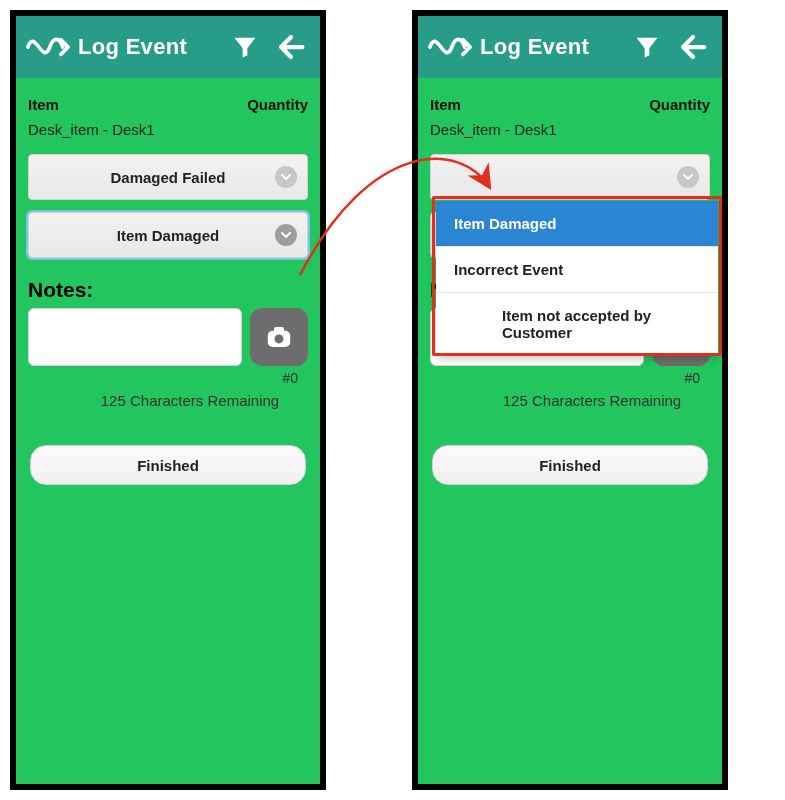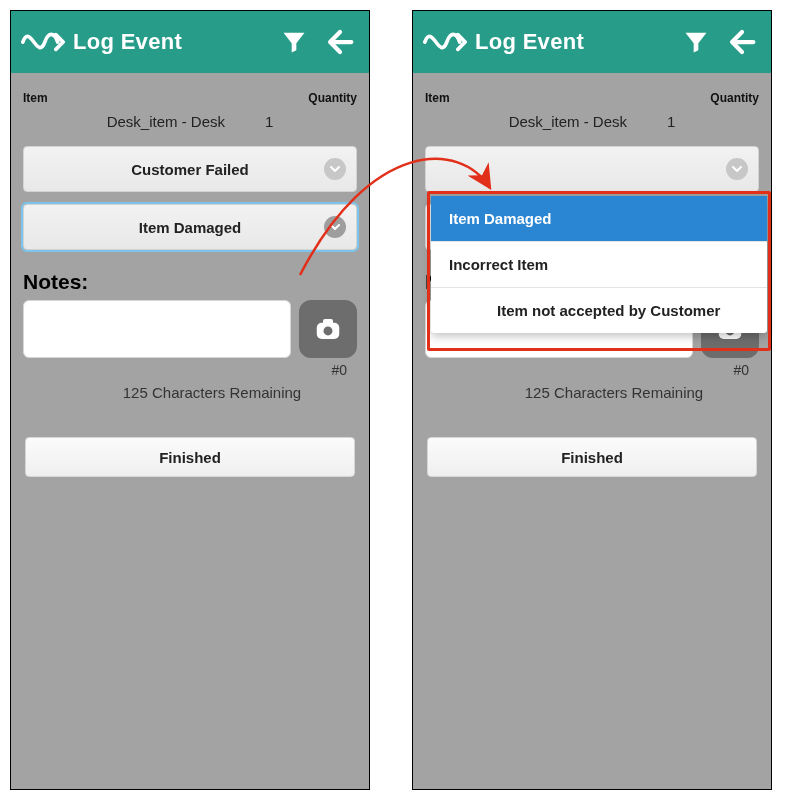--- a/index.html
+++ b/index.html
@@ -6,24 +6,24 @@
   body {
     width: 785px;
     height: 800px;
     background: #ffffff;
     font-family: -apple-system, "Helvetica Neue", Arial, sans-serif;
     position: relative;
     overflow: hidden;
   }
   .screen {
     position: absolute;
-    width: 360px;
+    width: 316px;
     height: 780px;
-    border: 1px solid #000000;
-    background: #a3a3a3;
+    border: 6px solid #000000;
+    background: #22c55e;
   }
   .screen-left { left: 10px; top: 10px; }
   .screen-right { left: 412px; top: 10px; }
 
   .appbar {
     height: 62px;
     background: #269c89;
     display: flex;
     align-items: center;
     padding: 0 6px 0 10px;
@@ -39,31 +39,30 @@
   }
   .appbar .icon-btn {
     width: 46px; height: 46px;
     display: flex; align-items: center; justify-content: center;
   }
 
   .content { padding: 10px 6px 0 6px; }
 
   .table-head {
     display: flex; justify-content: space-between;
-    font-weight: 700; font-size: 12px;
+    font-weight: 700; font-size: 15px;
     padding: 8px 6px 4px 6px;
     color: #111;
     gap: 48px;
   }
   .table-row {
-    display: flex; justify-content: center;
+    display: flex; justify-content: flex-start;
     font-size: 15px;
     padding: 4px 6px 10px 6px;
     color: #222;
-    gap: 40px;
   }
 
   .sel-wrap { padding: 6px 6px; }
   .sel {
     position: relative;
     height: 46px;
     background: linear-gradient(#f2f2f2, #e8e8e8);
     border: 1px solid #d3d3d3;
     border-radius: 4px;
     display: flex;
@@ -118,21 +117,21 @@
     text-align: center;
     padding: 6px 0 0 44px;
     font-size: 15px;
     color: #333;
   }
   .finish-wrap { padding: 36px 8px 0 8px; }
   .finish {
     height: 40px;
     background: linear-gradient(#fbfbfb,#efefef);
     border: 1px solid #d6d6d6;
-    border-radius: 4px;
+    border-radius: 16px;
     display:flex; align-items:center; justify-content:center;
     font-weight: 700;
     font-size: 15px;
     color: #222;
   }
 
   
   .dropdown {
     position: absolute;
     left: 18px; right: 4px;
@@ -199,21 +198,21 @@
       <span>Item</span>
       <span>Quantity</span>
     </div>
     <div class="table-row">
       <span>Desk_item - Desk</span>
       <span>1</span>
     </div>
 
     <div class="sel-wrap">
       <div class="sel">
-        <span>Customer Failed</span>
+        <span>Damaged Failed</span>
         <span class="chev">
           <svg viewBox="0 0 10 6" width="10" height="6">
               <path d="M1 1l4 4 4-4" stroke="#fff" stroke-width="2" fill="none" stroke-linecap="round"></path>
             </svg>
         </span>
       </div>
     </div>
     <div class="sel-wrap">
       <div class="sel selected">
         <span>Item Damaged</span>
@@ -315,21 +314,21 @@
         <span>Finished</span>
       </div>
     </div>
   </div>
 
   <div class="dropdown">
     <div class="opt active">
       <span>Item Damaged</span>
     </div>
     <div class="opt">
-      <span>Incorrect Item</span>
+      <span>Incorrect Event</span>
     </div>
     <div class="opt">
       <span>Item not accepted by Customer</span>
     </div>
   </div>
   <div class="highlight-box"></div>
 </div>
 
 <svg class="arrow-layer">
   <defs>

